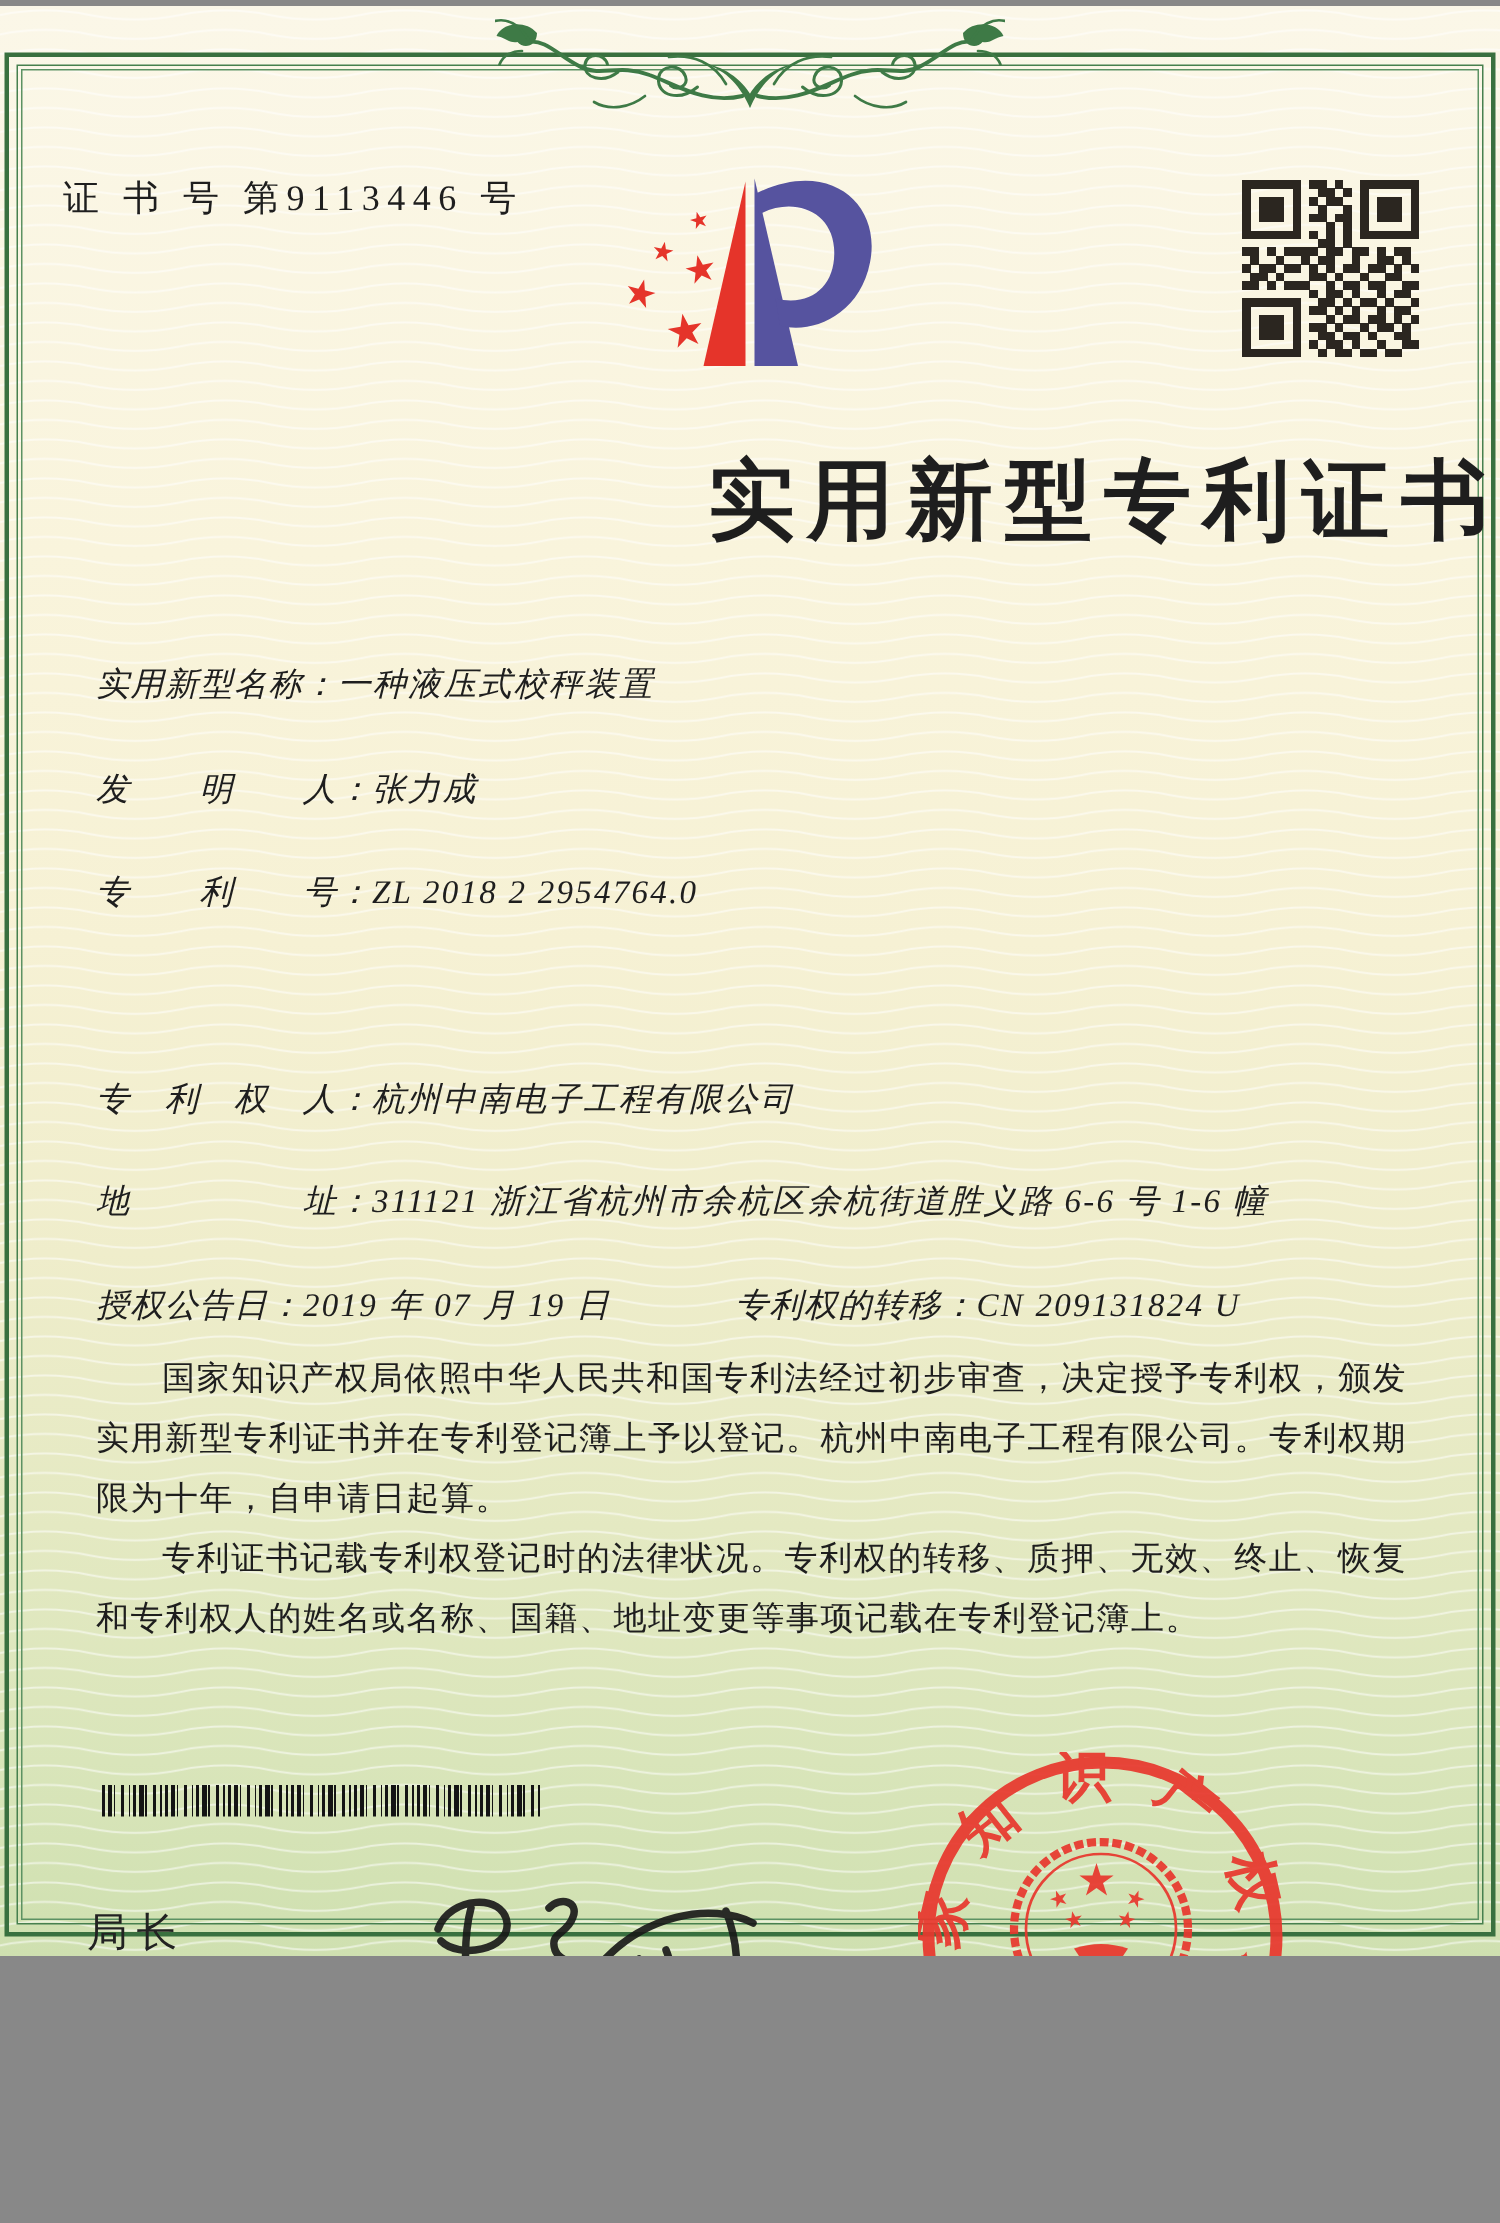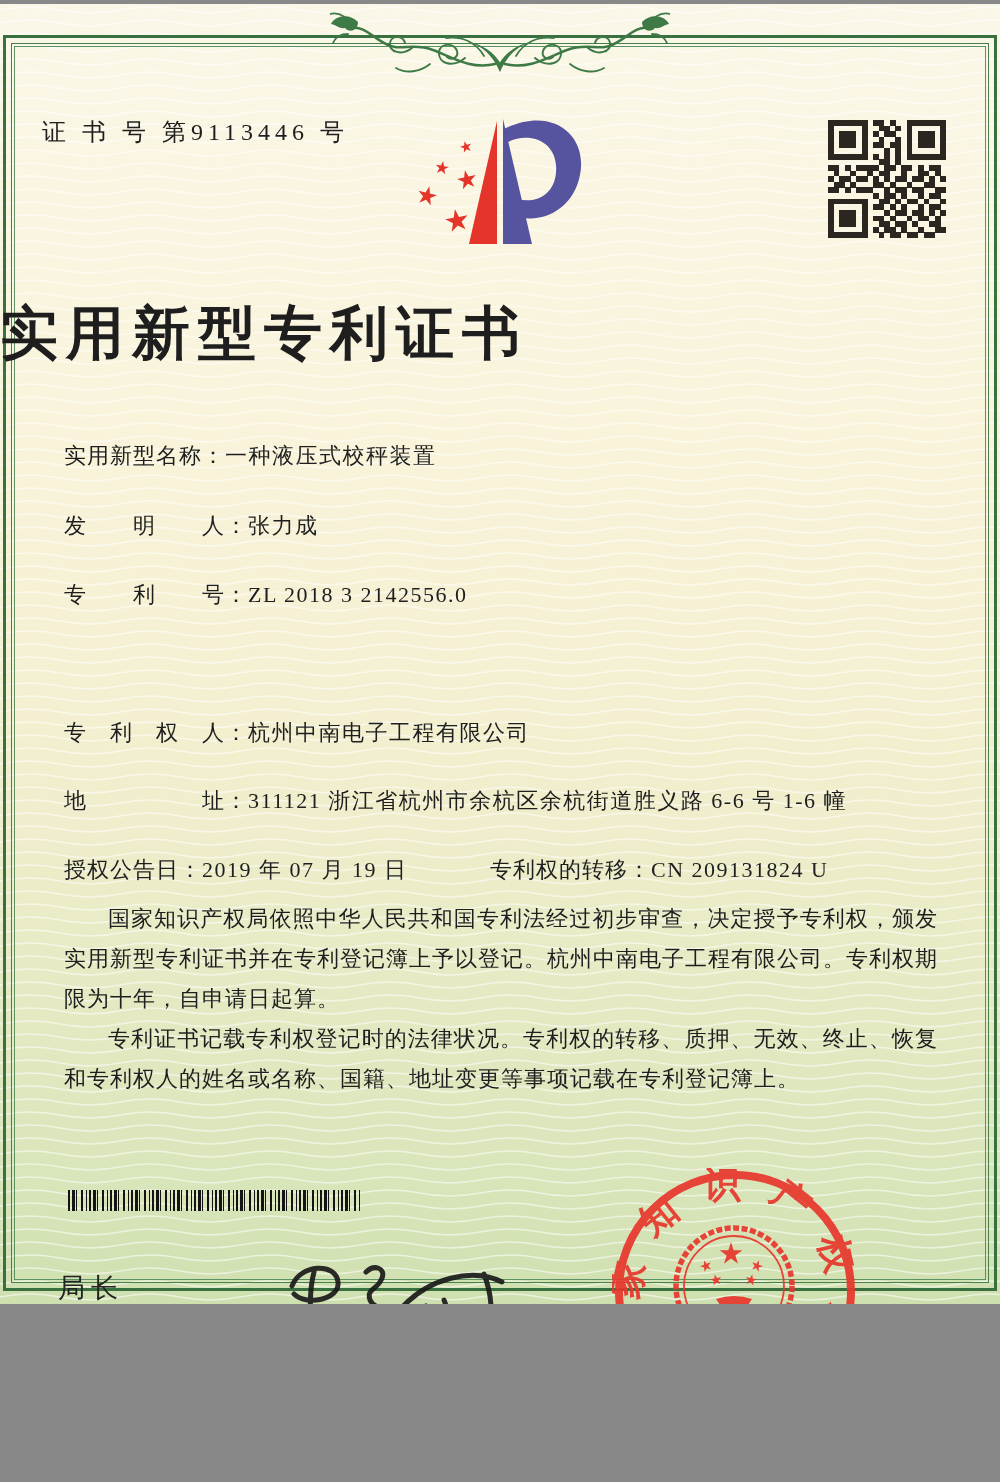--- a/index.html
+++ b/index.html
@@ -11,22 +11,22 @@
   .abs{position:absolute;}
   svg{display:block;}
   
   #waves{position:absolute;left:0;top:0;width:1000px;height:1482px;pointer-events:none;}
   
   .frame-outer{position:absolute;left:3px;top:31px;right:3px;bottom:13px;border:3px solid #39703f;}
   .frame-inner{position:absolute;left:11px;top:39px;right:11px;bottom:21px;border:1px solid #47804e;}
   .frame-inner2{position:absolute;left:14px;top:42px;right:14px;bottom:24px;border:1px solid #5c9263;}
   
   .certno{left:42px;top:112px;font-size:24px;letter-spacing:5px;}
-  .title{left:0;top:291px;width:1000px;text-align:left;font-size:58px;font-weight:700;letter-spacing:8px;}
-  .row{left:64px;font-size:22px;letter-spacing:1px;white-space:pre;}
+  .title{left:0;top:291px;width:1000px;text-align:right;font-size:58px;font-weight:700;letter-spacing:8px;}
+  .row{left:64px;font-size:22px;letter-spacing:1px;white-space:pre;font-style:italic;}
   .row .val{letter-spacing:1.5px;}
   .paras{left:64px;right:62px;top:895px;font-size:22px;line-height:40px;text-align:justify;letter-spacing:1px;}
   .paras p{margin:0;text-indent:2em;}
   .barcode{left:68px;top:1186px;width:292px;height:21px;
     background:repeating-linear-gradient(90deg,
       #141414 0 2px,transparent 2px 4px,#141414 4px 7px,transparent 7px 8px,
       #141414 8px 9px,transparent 9px 13px,#141414 13px 15px,transparent 15px 18px,
       #141414 18px 19px,transparent 19px 21px);}
   .director{left:58px;top:1266px;font-size:27px;letter-spacing:6px;font-family:"Liberation Sans","DejaVu Sans",sans-serif;color:#222;text-align:center;}
   .director2{left:58px;top:1316px;font-size:27px;letter-spacing:4px;font-family:"Liberation Sans","DejaVu Sans",sans-serif;color:#222;font-weight:bold;}
@@ -328,21 +328,21 @@
         <rect x="15" y="20" width="1.03" height="1.03"></rect>
         <rect x="17" y="20" width="1.03" height="1.03"></rect>
         <rect x="18" y="20" width="1.03" height="1.03"></rect>
       </g>
   </svg>
 
   <div class="abs title">实用新型专利证书</div>
 
   <div class="abs row" style="top:437px"><span>实用新型名称：</span><span class="val">一种液压式校秤装置</span></div>
   <div class="abs row" style="top:507px"><span>发　　明　　人：</span><span class="val">张力成</span></div>
-  <div class="abs row" style="top:576px"><span>专　　利　　号：</span><span class="val">ZL 2018 3 2142556.0</span></div>
+  <div class="abs row" style="top:576px"><span>专　　利　　号：</span><span class="val">ZL 2018 2 2954764.0</span></div>
   <div class="abs row" style="top:714px"><span>专　利　权　人：</span><span class="val">杭州中南电子工程有限公司</span></div>
   <div class="abs row" style="top:782px"><span>地　　　　　址：</span><span class="val">311121 浙江省杭州市余杭区余杭街道胜义路 6-6 号 1-6 幢</span></div>
   <div class="abs row" style="top:851px"><span>授权公告日：</span><span class="val">2019 年 07 月 19 日</span></div>
   <div class="abs row" style="top:851px;left:490px"><span>专利权的转移：</span><span class="val">CN 209131824 U</span></div>
 
   <div class="abs paras">
     <p>国家知识产权局依照中华人民共和国专利法经过初步审查，决定授予专利权，颁发实用新型专利证书并在专利登记簿上予以登记。杭州中南电子工程有限公司。专利权期限为十年，自申请日起算。</p>
     <p>专利证书记载专利权登记时的法律状况。专利权的转移、质押、无效、终止、恢复和专利权人的姓名或名称、国籍、地址变更等事项记载在专利登记簿上。</p>
   </div>
 

